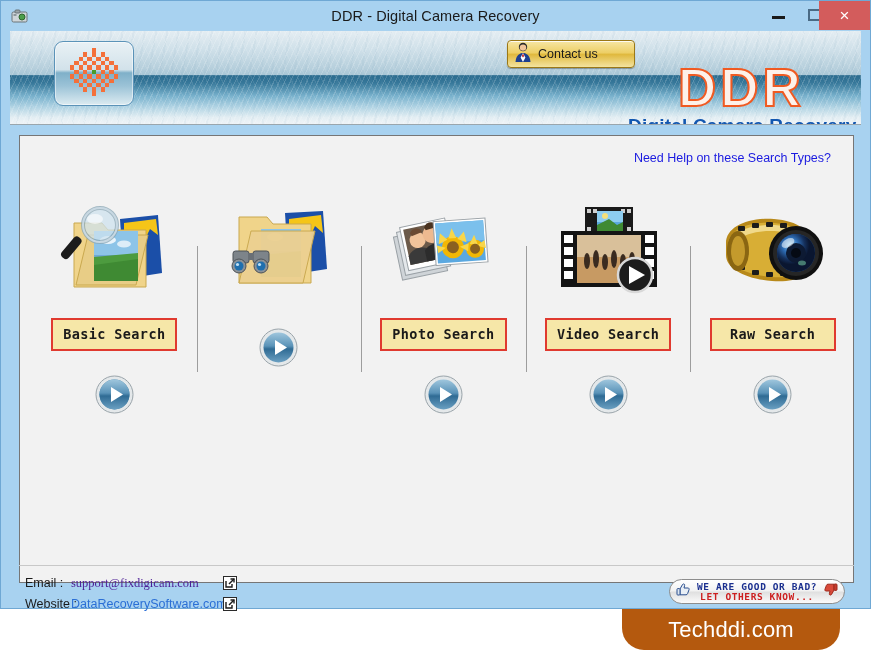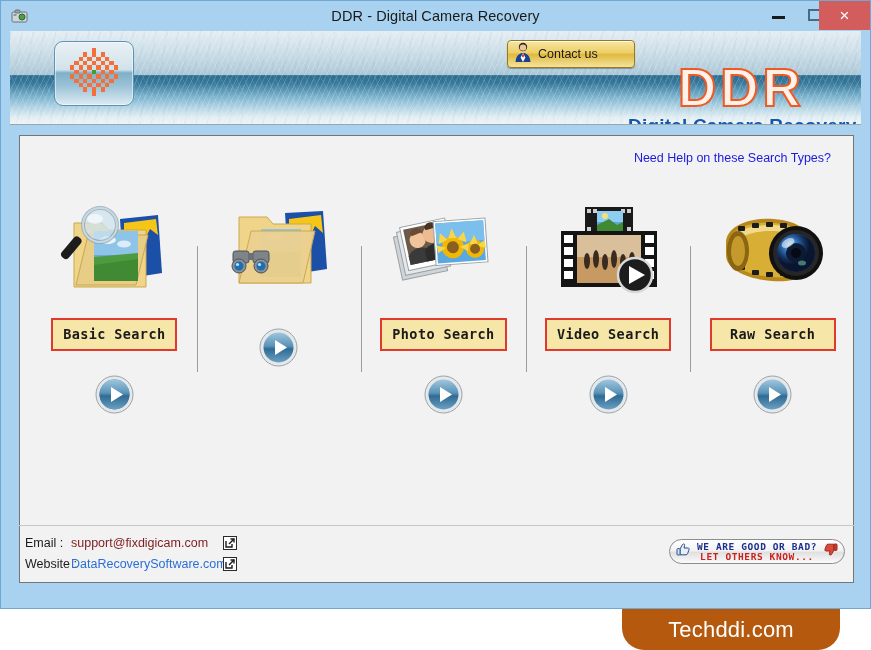--- a/index.html
+++ b/index.html
@@ -178,28 +178,28 @@
     cursor: pointer;
   }
   .play-btn {
     margin-top: 24px;
     width: 39px; height: 39px;
     cursor: pointer;
   }
 
   
   #footer {
-    position: absolute; left: 18px; top: 524px;
+    position: absolute; left: 18px; top: 564px;
     width: 835px; height: 50px;
     border-top: 1px solid #c8c8c8;
   }
   .foot-row { position: absolute; font-size: 12.5px; color: #1a1a1a; }
   #lbl-email   { left: 6px;  top: 10px; }
   #lbl-website { left: 6px;  top: 31px; }
-  #val-email   { left: 52px; top: 10px; color: #7f1d1d; cursor: pointer; }
+  #val-email   { left: 52px; top: 10px; color: #4c1d95; cursor: pointer; font-family: Liberation Serif, serif; }
   #val-website { left: 52px; top: 31px; color: #2b6fd6; cursor: pointer; }
   .ext-icon {
     position: absolute; width: 14px; height: 14px;
     border: 1px solid #2a2a2a; background: #fff;
     cursor: pointer;
   }
   #ext-email   { left: 204px; top: 10px; }
   #ext-website { left: 204px; top: 31px; }
   .ext-icon svg { display:block; }
 

